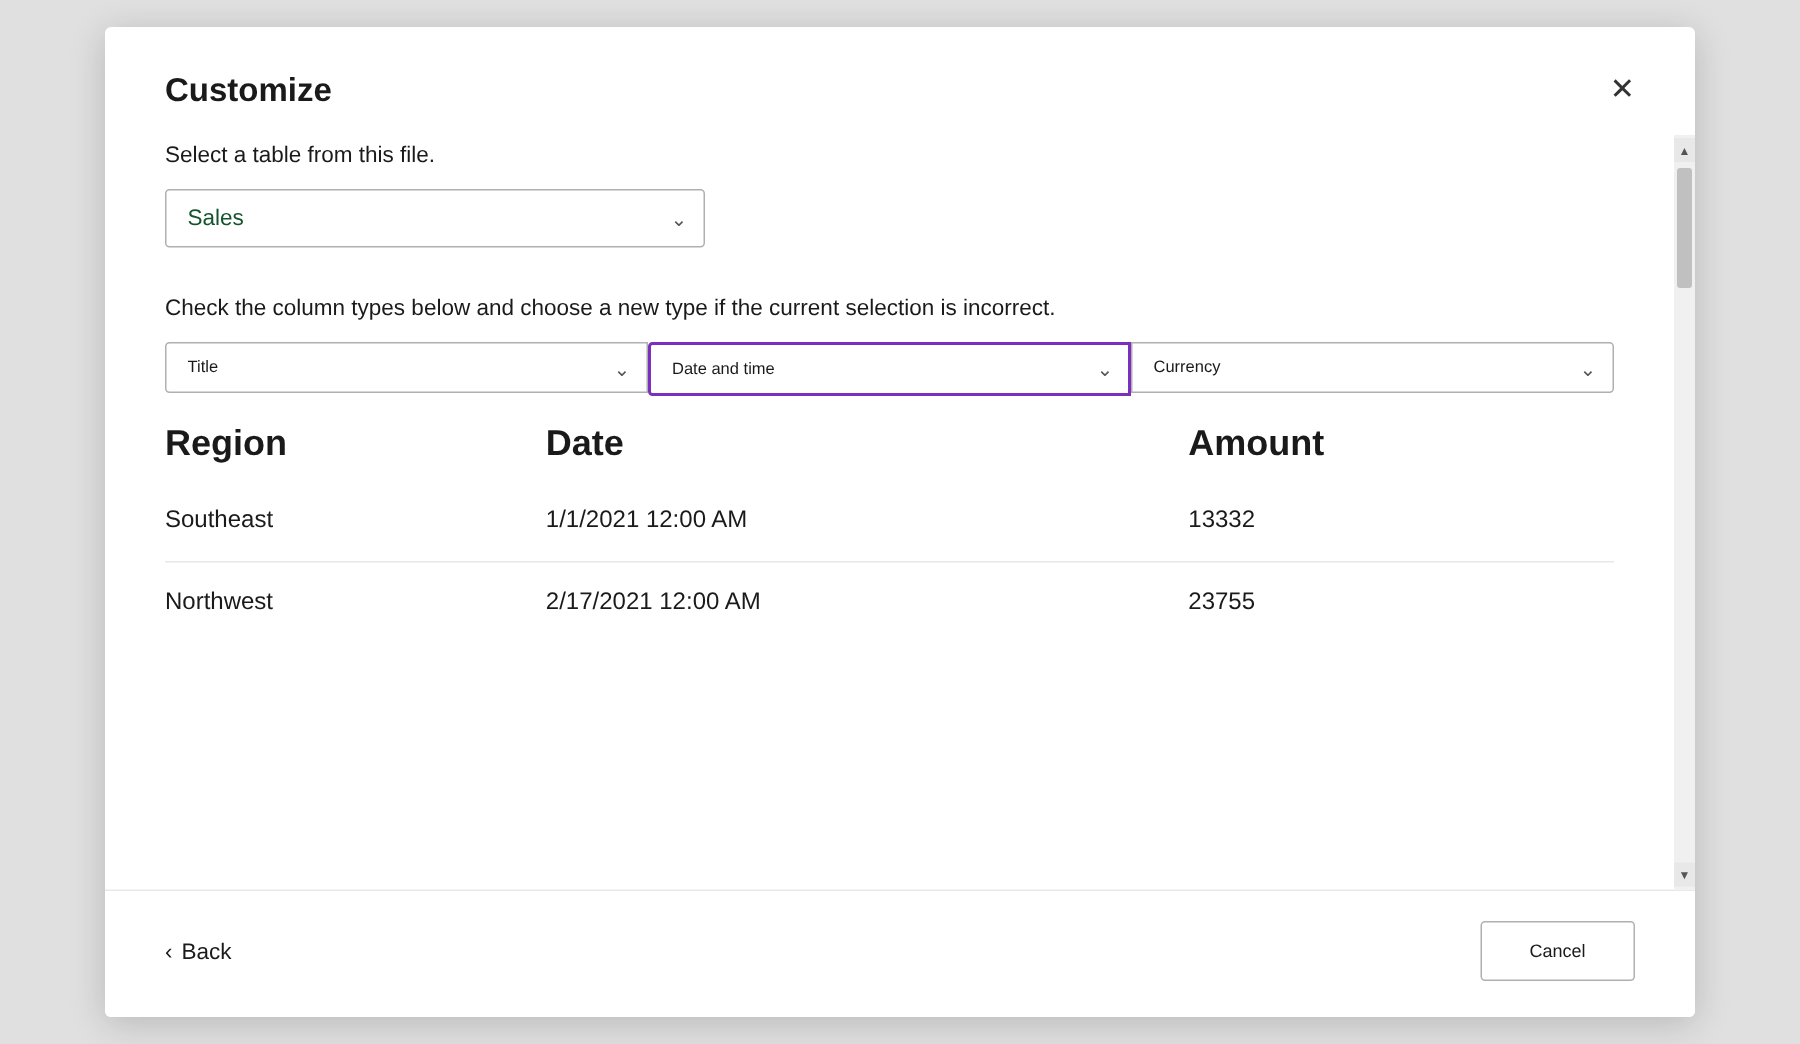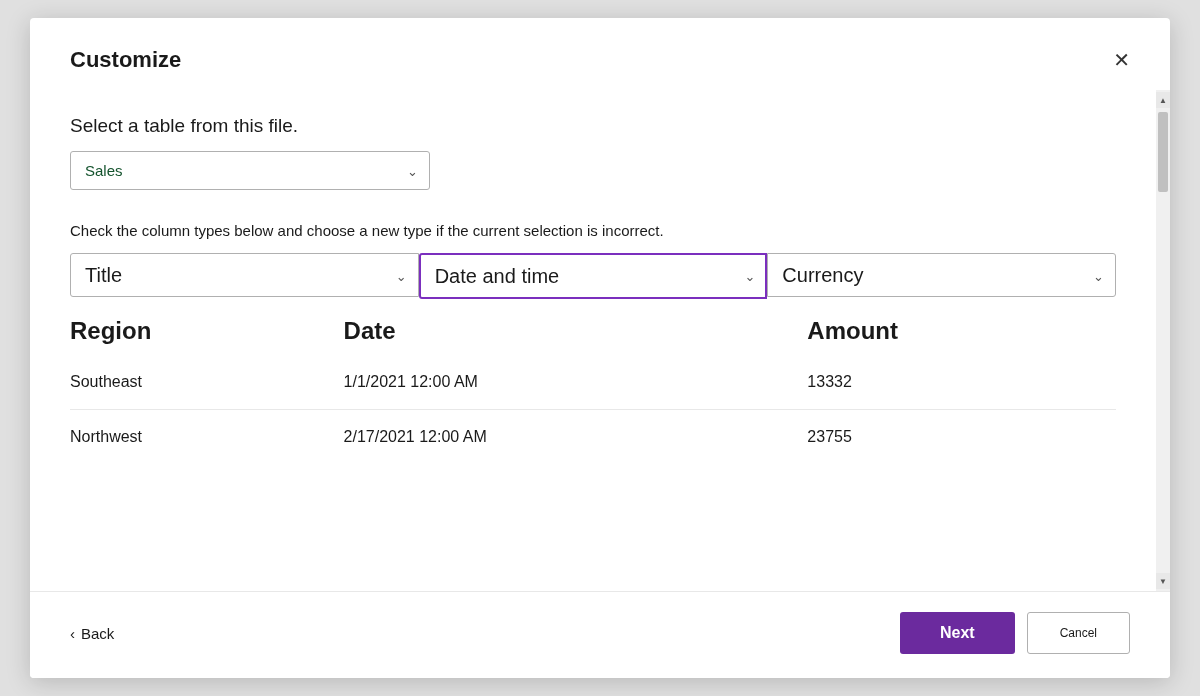--- a/index.html
+++ b/index.html
@@ -6,21 +6,21 @@
     body {
       background: #e0e0e0;
       display: flex;
       align-items: center;
       justify-content: center;
       height: 100vh;
       font-family: 'Segoe UI', Arial, sans-serif;
     }
     .dialog {
       background: #fff;
-      width: 1140px;
+      width: 1060px;
       min-height: 660px;
       border-radius: 4px;
       box-shadow: 0 4px 24px rgba(0,0,0,0.18);
       display: flex;
       flex-direction: column;
       position: relative;
       overflow: hidden;
     }
     .dialog-header {
       display: flex;
@@ -36,24 +36,24 @@
     .close-btn {
       background: none;
       border: none;
       cursor: pointer;
       font-size: 20px;
       color: #333;
       padding: 4px 8px;
       line-height: 1;
     }
     .section-label {
-      font-size: 19px;
+      font-size: 15px;
       color: #1a1a1a;
       margin-bottom: 14px;
-      margin-top: 25px;
+      margin-top: 5px;
     }
     .select-wrapper {
       position: relative;
       display: inline-block;
     }
     .select-table-dropdown {
       width: 360px;
       padding: 10px 36px 10px 14px;
       font-size: 15px;
       color: #14532d;
@@ -84,21 +84,21 @@
       gap: 0;
       margin-bottom: 0;
     }
     .col-select-wrapper {
       position: relative;
       flex: 1;
     }
     .col-select {
       width: 100%;
       padding: 10px 36px 10px 14px;
-      font-size: 20px;
+      font-size: 11px;
       color: #1a1a1a;
       border: 1.5px solid #b0b0b0;
       border-radius: 0;
       background: #fff;
       appearance: none;
       cursor: pointer;
       outline: none;
     }
     .col-select:first-child, .col-select-wrapper:first-child .col-select {
       border-radius: 3px 0 0 3px;
@@ -311,17 +311,16 @@
       <button class="scrollbar-btn" style="margin-top:auto;">▼</button>
     </div>
   </div>
 
   <div class="dialog-footer">
     <button class="back-btn">
       <span>‹</span>
       <span>Back</span>
     </button>
     <div class="footer-right">
-      <button class="next-btn">Next</button>
       <button class="cancel-btn">Cancel</button>
     </div>
   </div>
 </div>
 
 </body></html>

